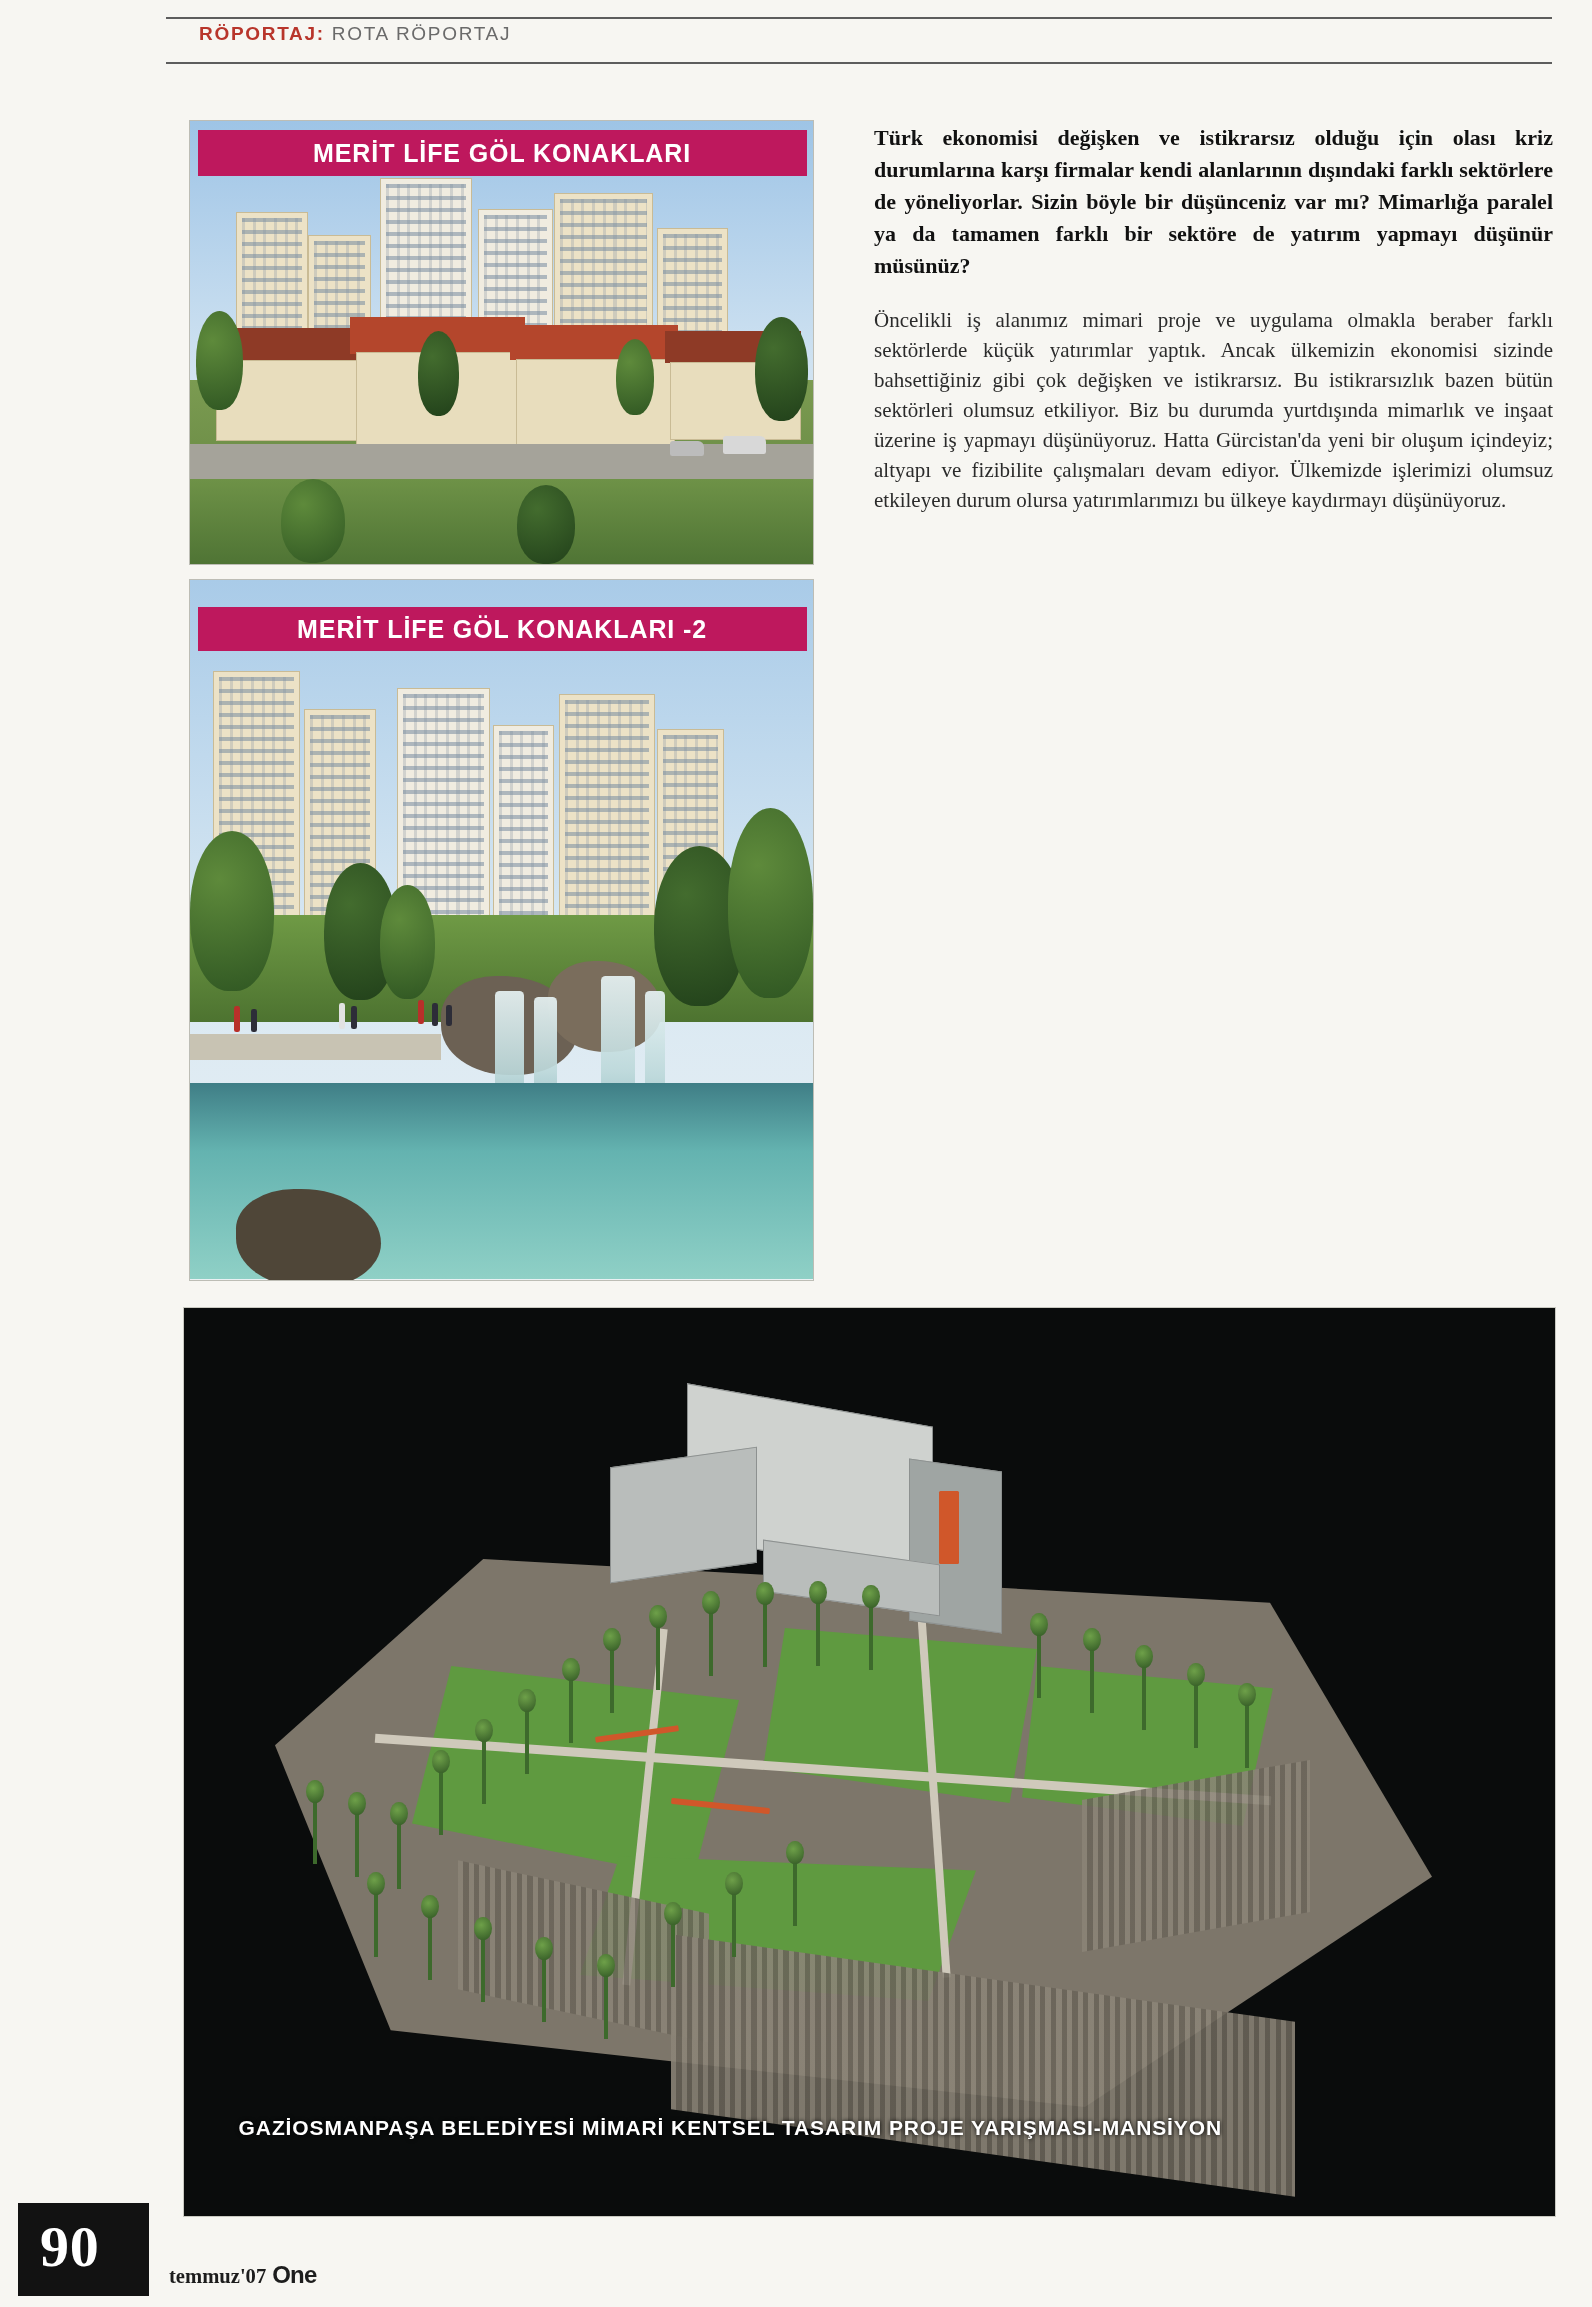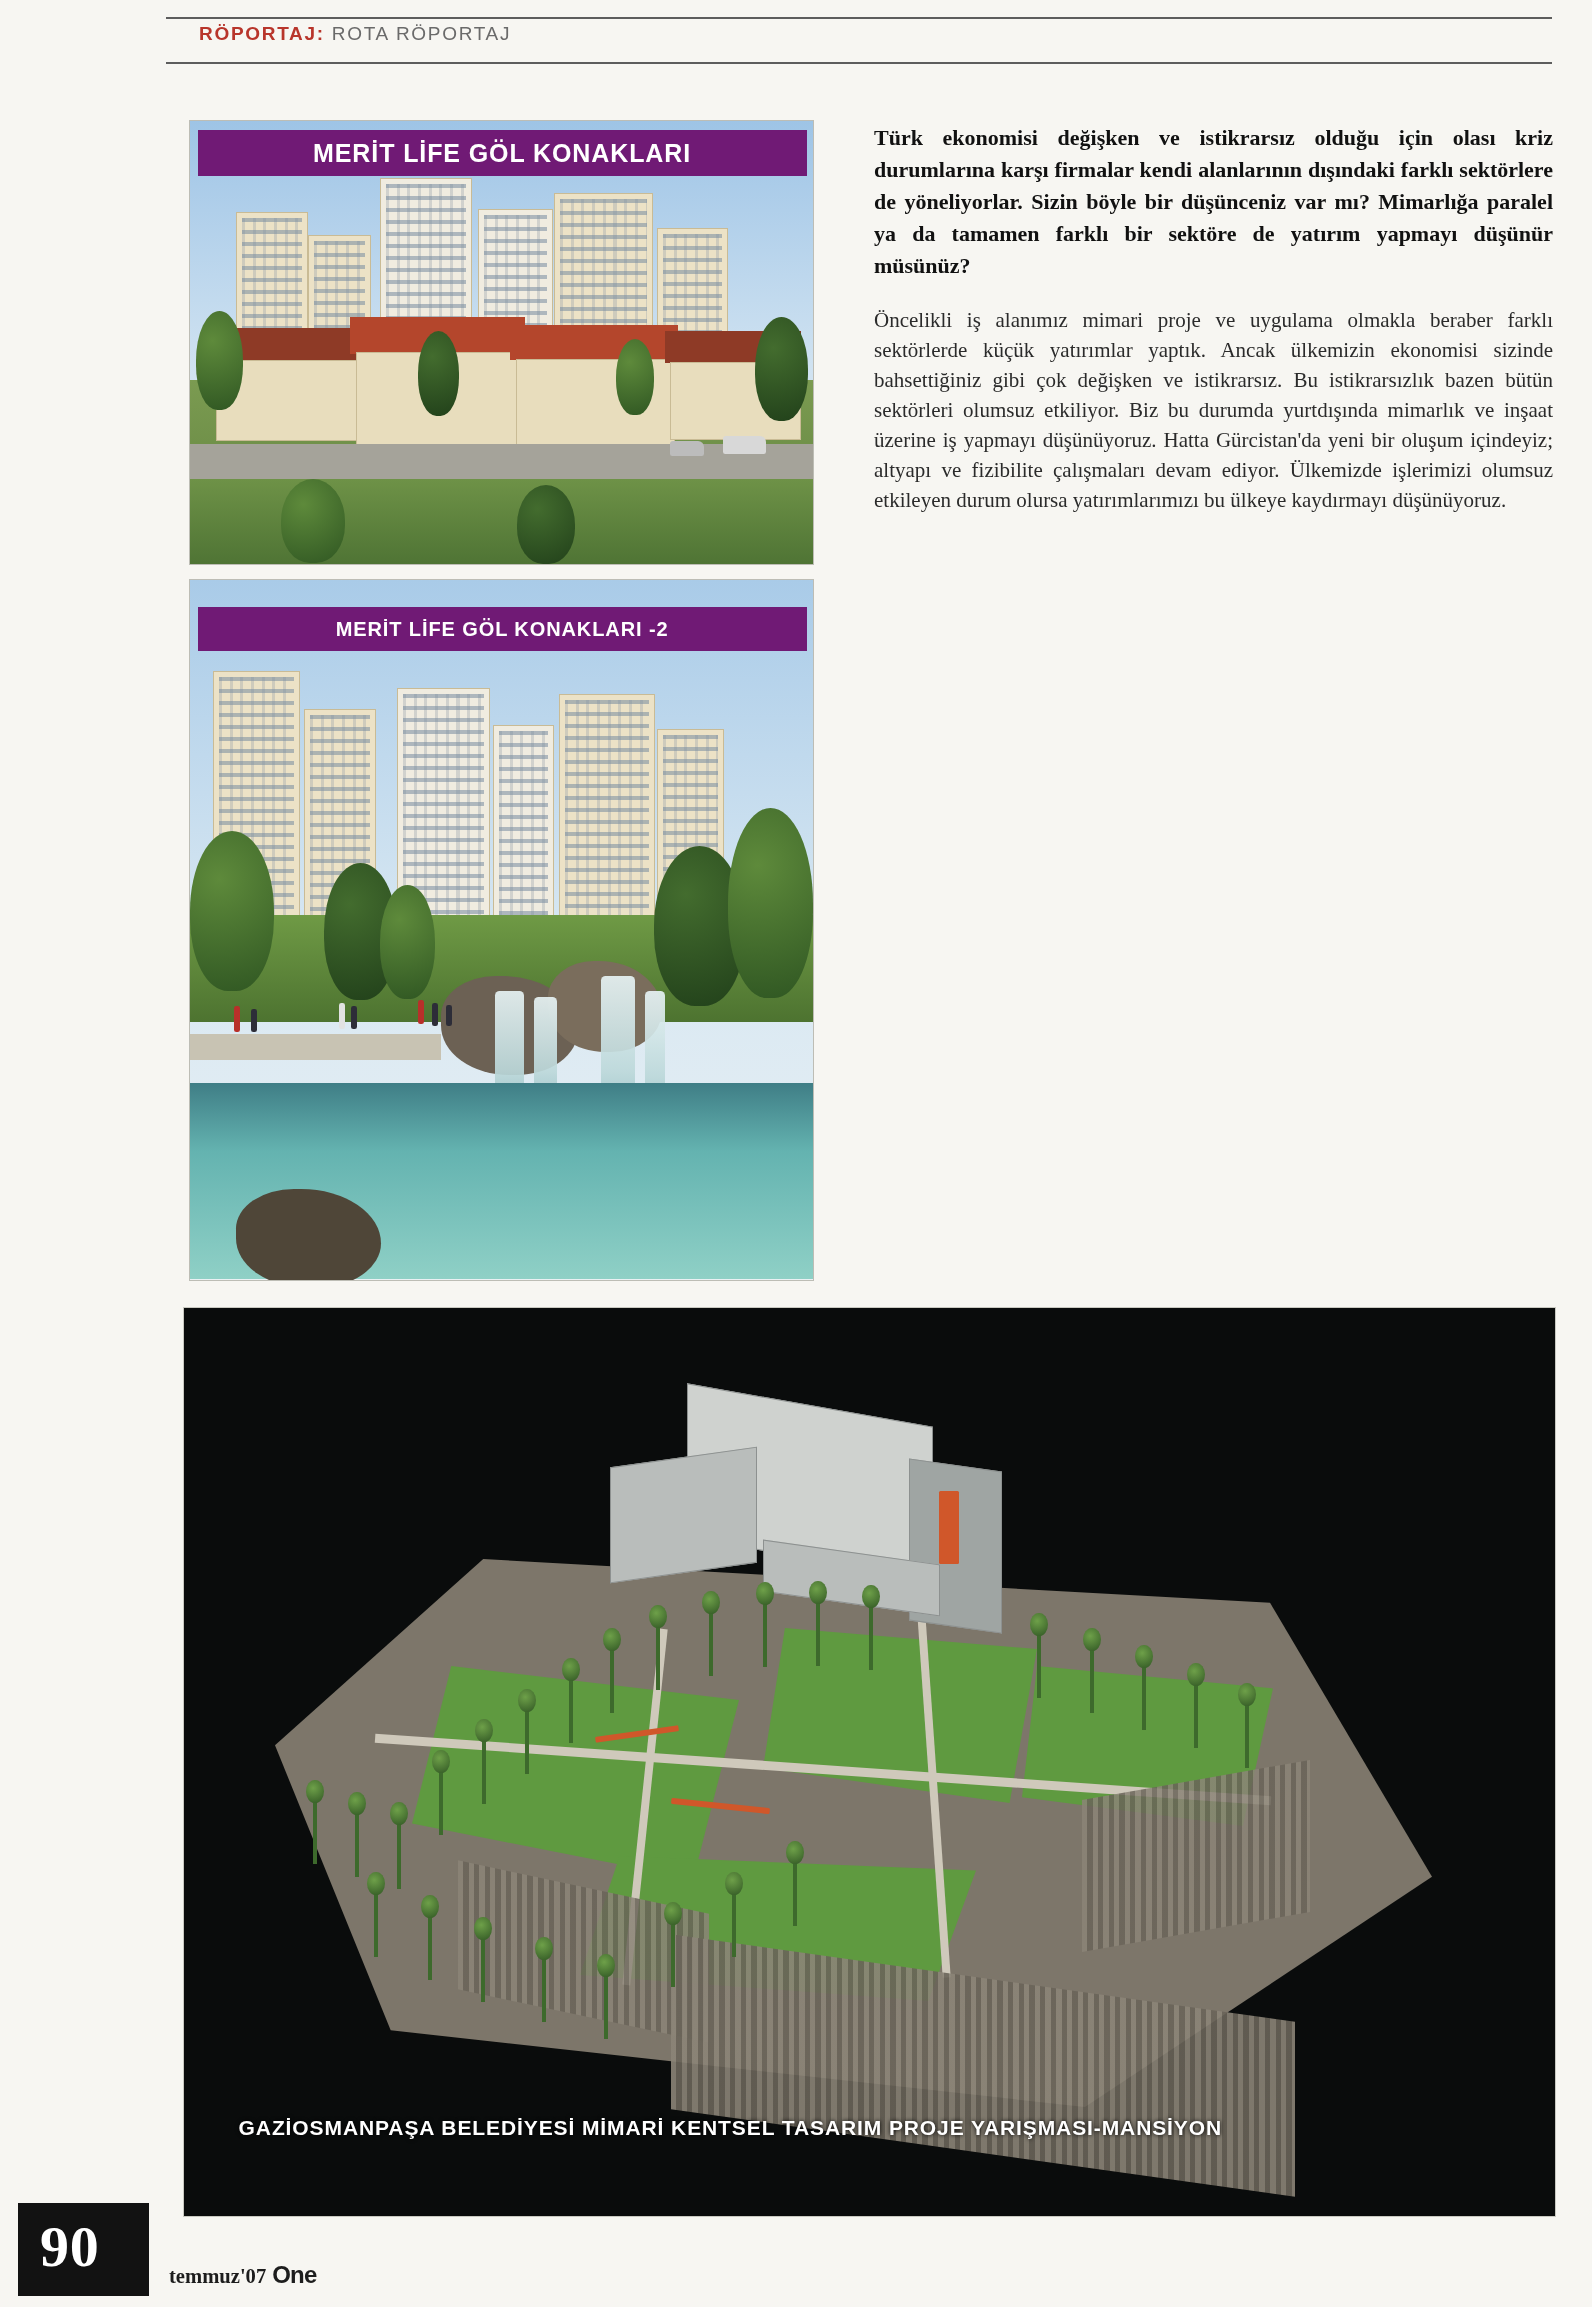--- a/index.html
+++ b/index.html
@@ -72,42 +72,42 @@
   #img-gazi {
     left: 183px;
     top: 1307px;
     width: 1371px;
     height: 908px;
     border: 1.5px solid #c9c9c1;
     background: #07090a;
   }
   .caption-bar {
     position: absolute;
-    background: #701a75;
+    background: #be185d;
     color: #ffffff;
     font-family: "Liberation Sans", sans-serif;
     font-weight: bold;
     display: flex;
     align-items: center;
     justify-content: center;
     letter-spacing: 0.9px;
   }
   #cap-merit-1 {
     left: 196px;
     top: 129px;
     width: 609px;
     height: 46px;
     font-size: 25px;
   }
   #cap-merit-2 {
     left: 196px;
     top: 606px;
     width: 609px;
     height: 44px;
-    font-size: 20px;
+    font-size: 25px;
   }
   #cap-gazi {
     left: 196px;
     top: 2101px;
     width: 1342px;
     height: 44px;
     font-size: 21px;
     background: transparent;
     justify-content: flex-start;
     padding-left: 47px;

